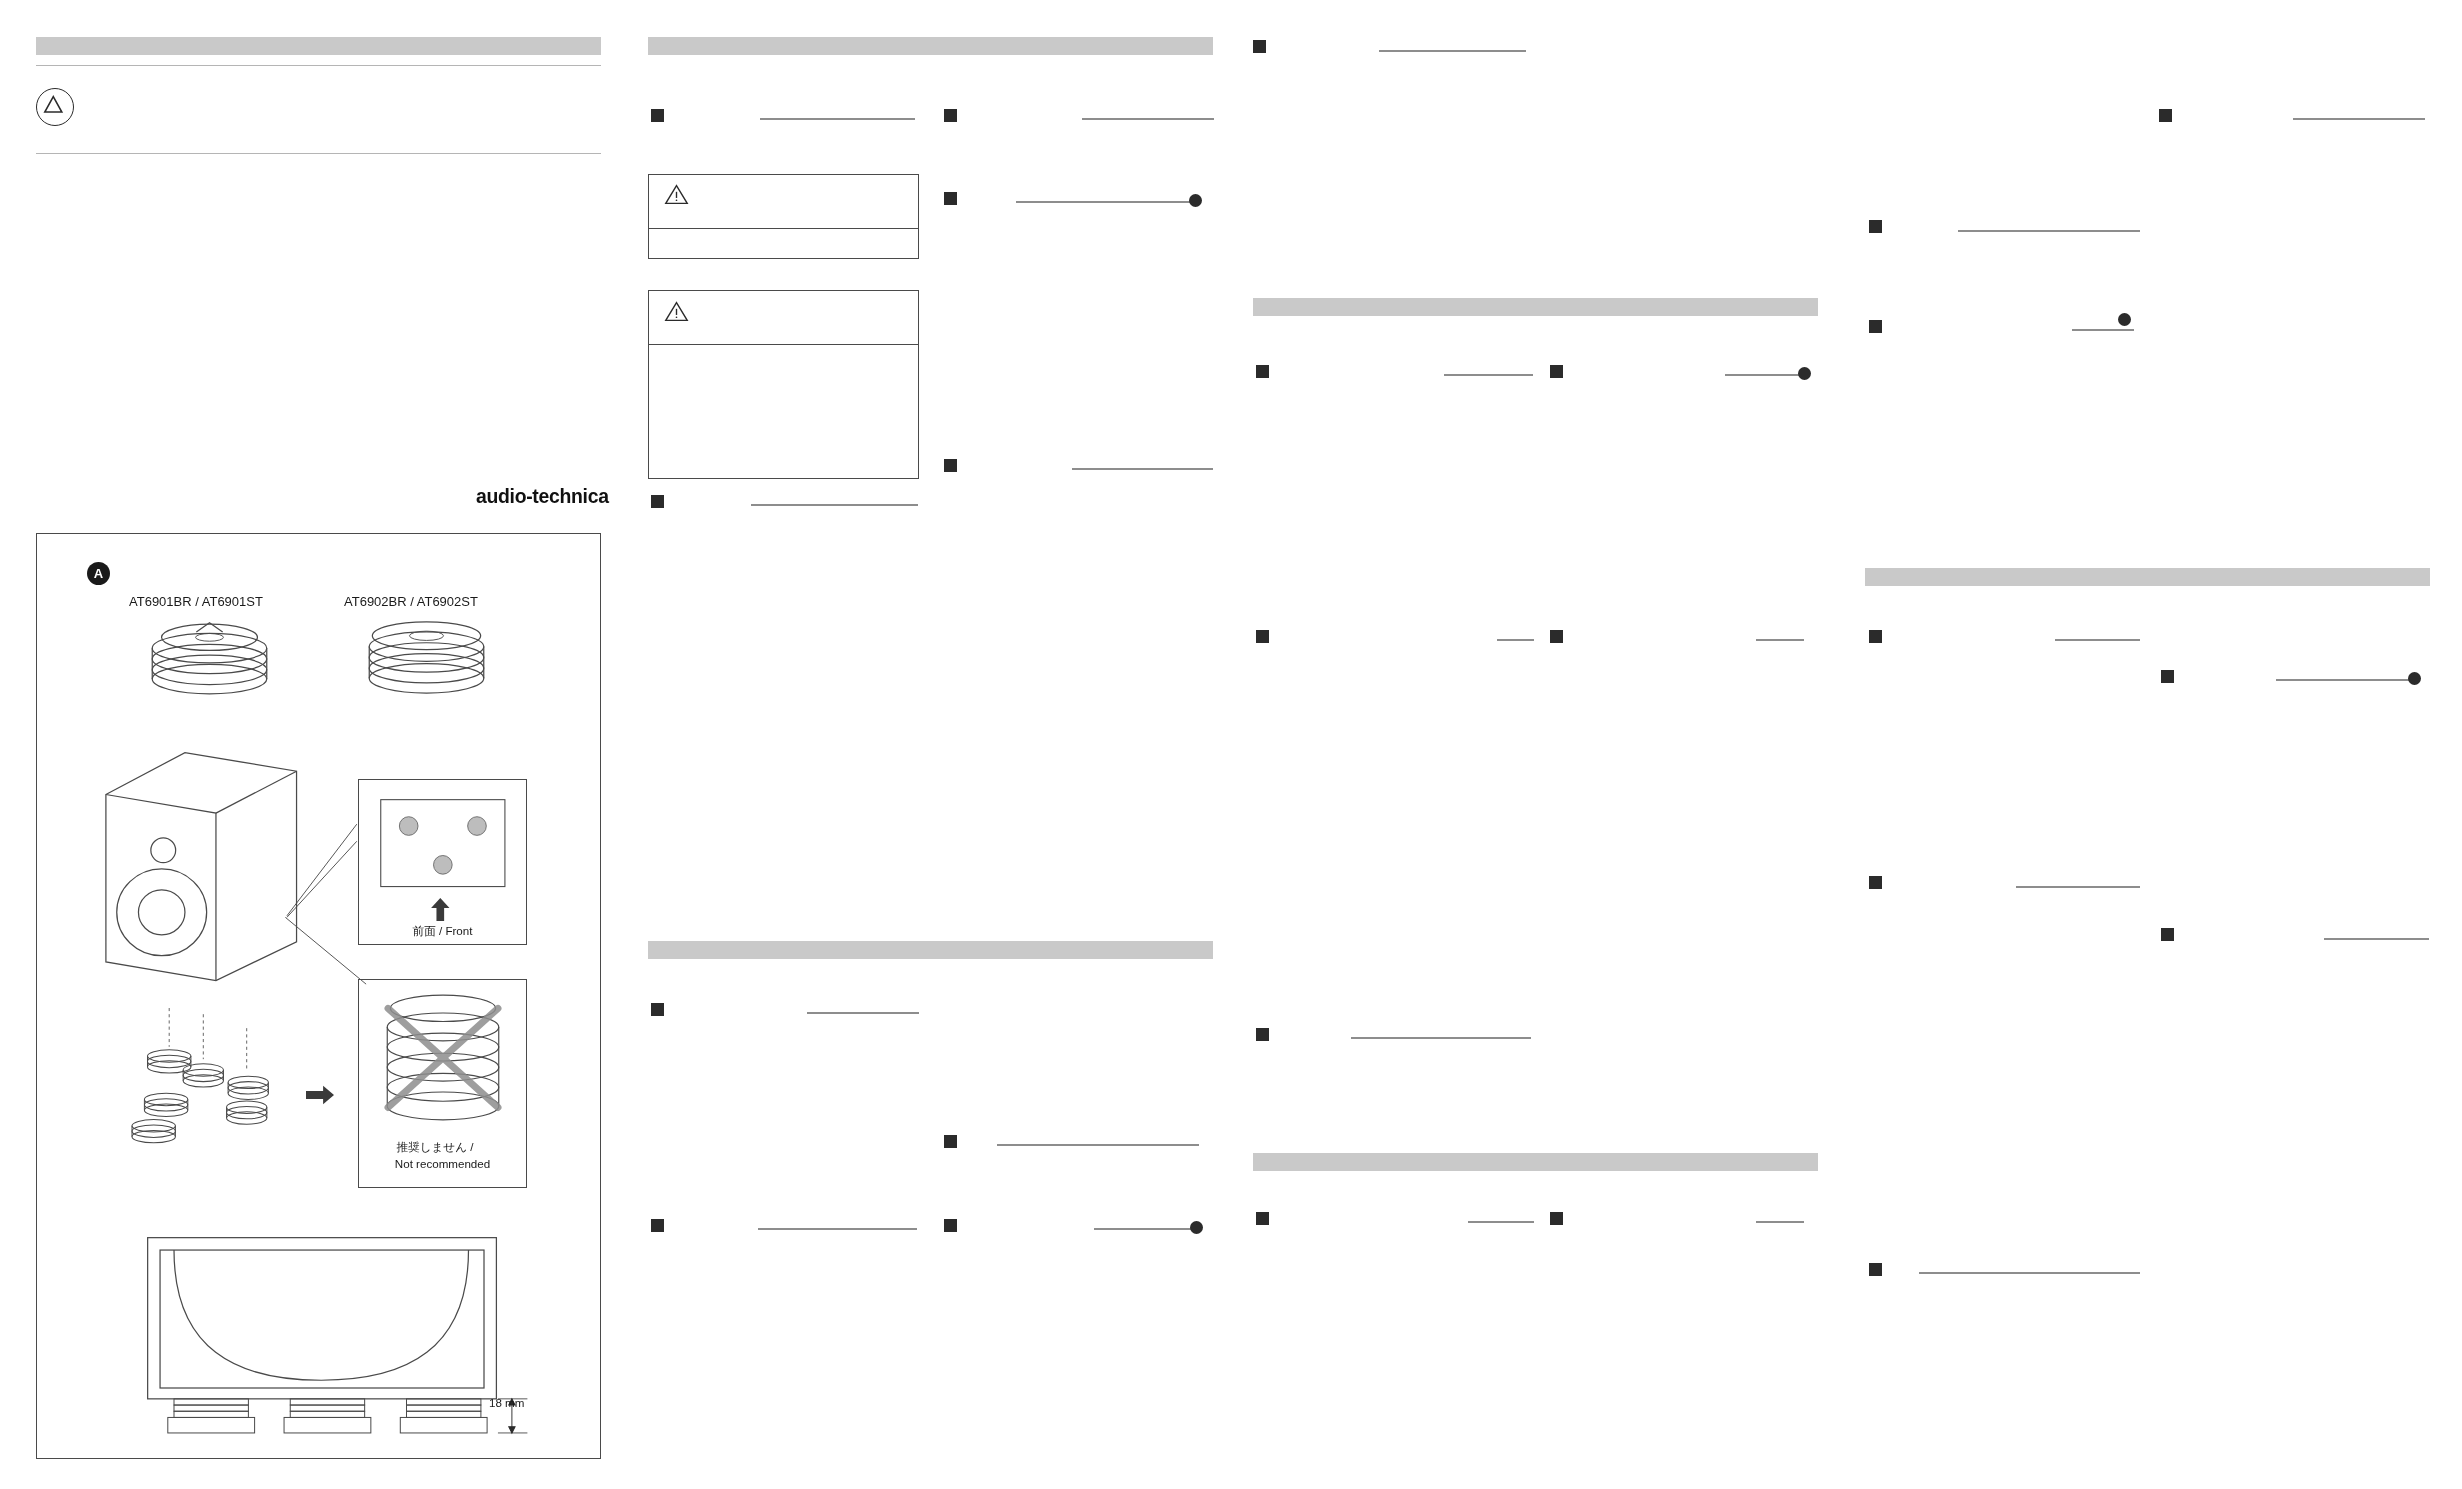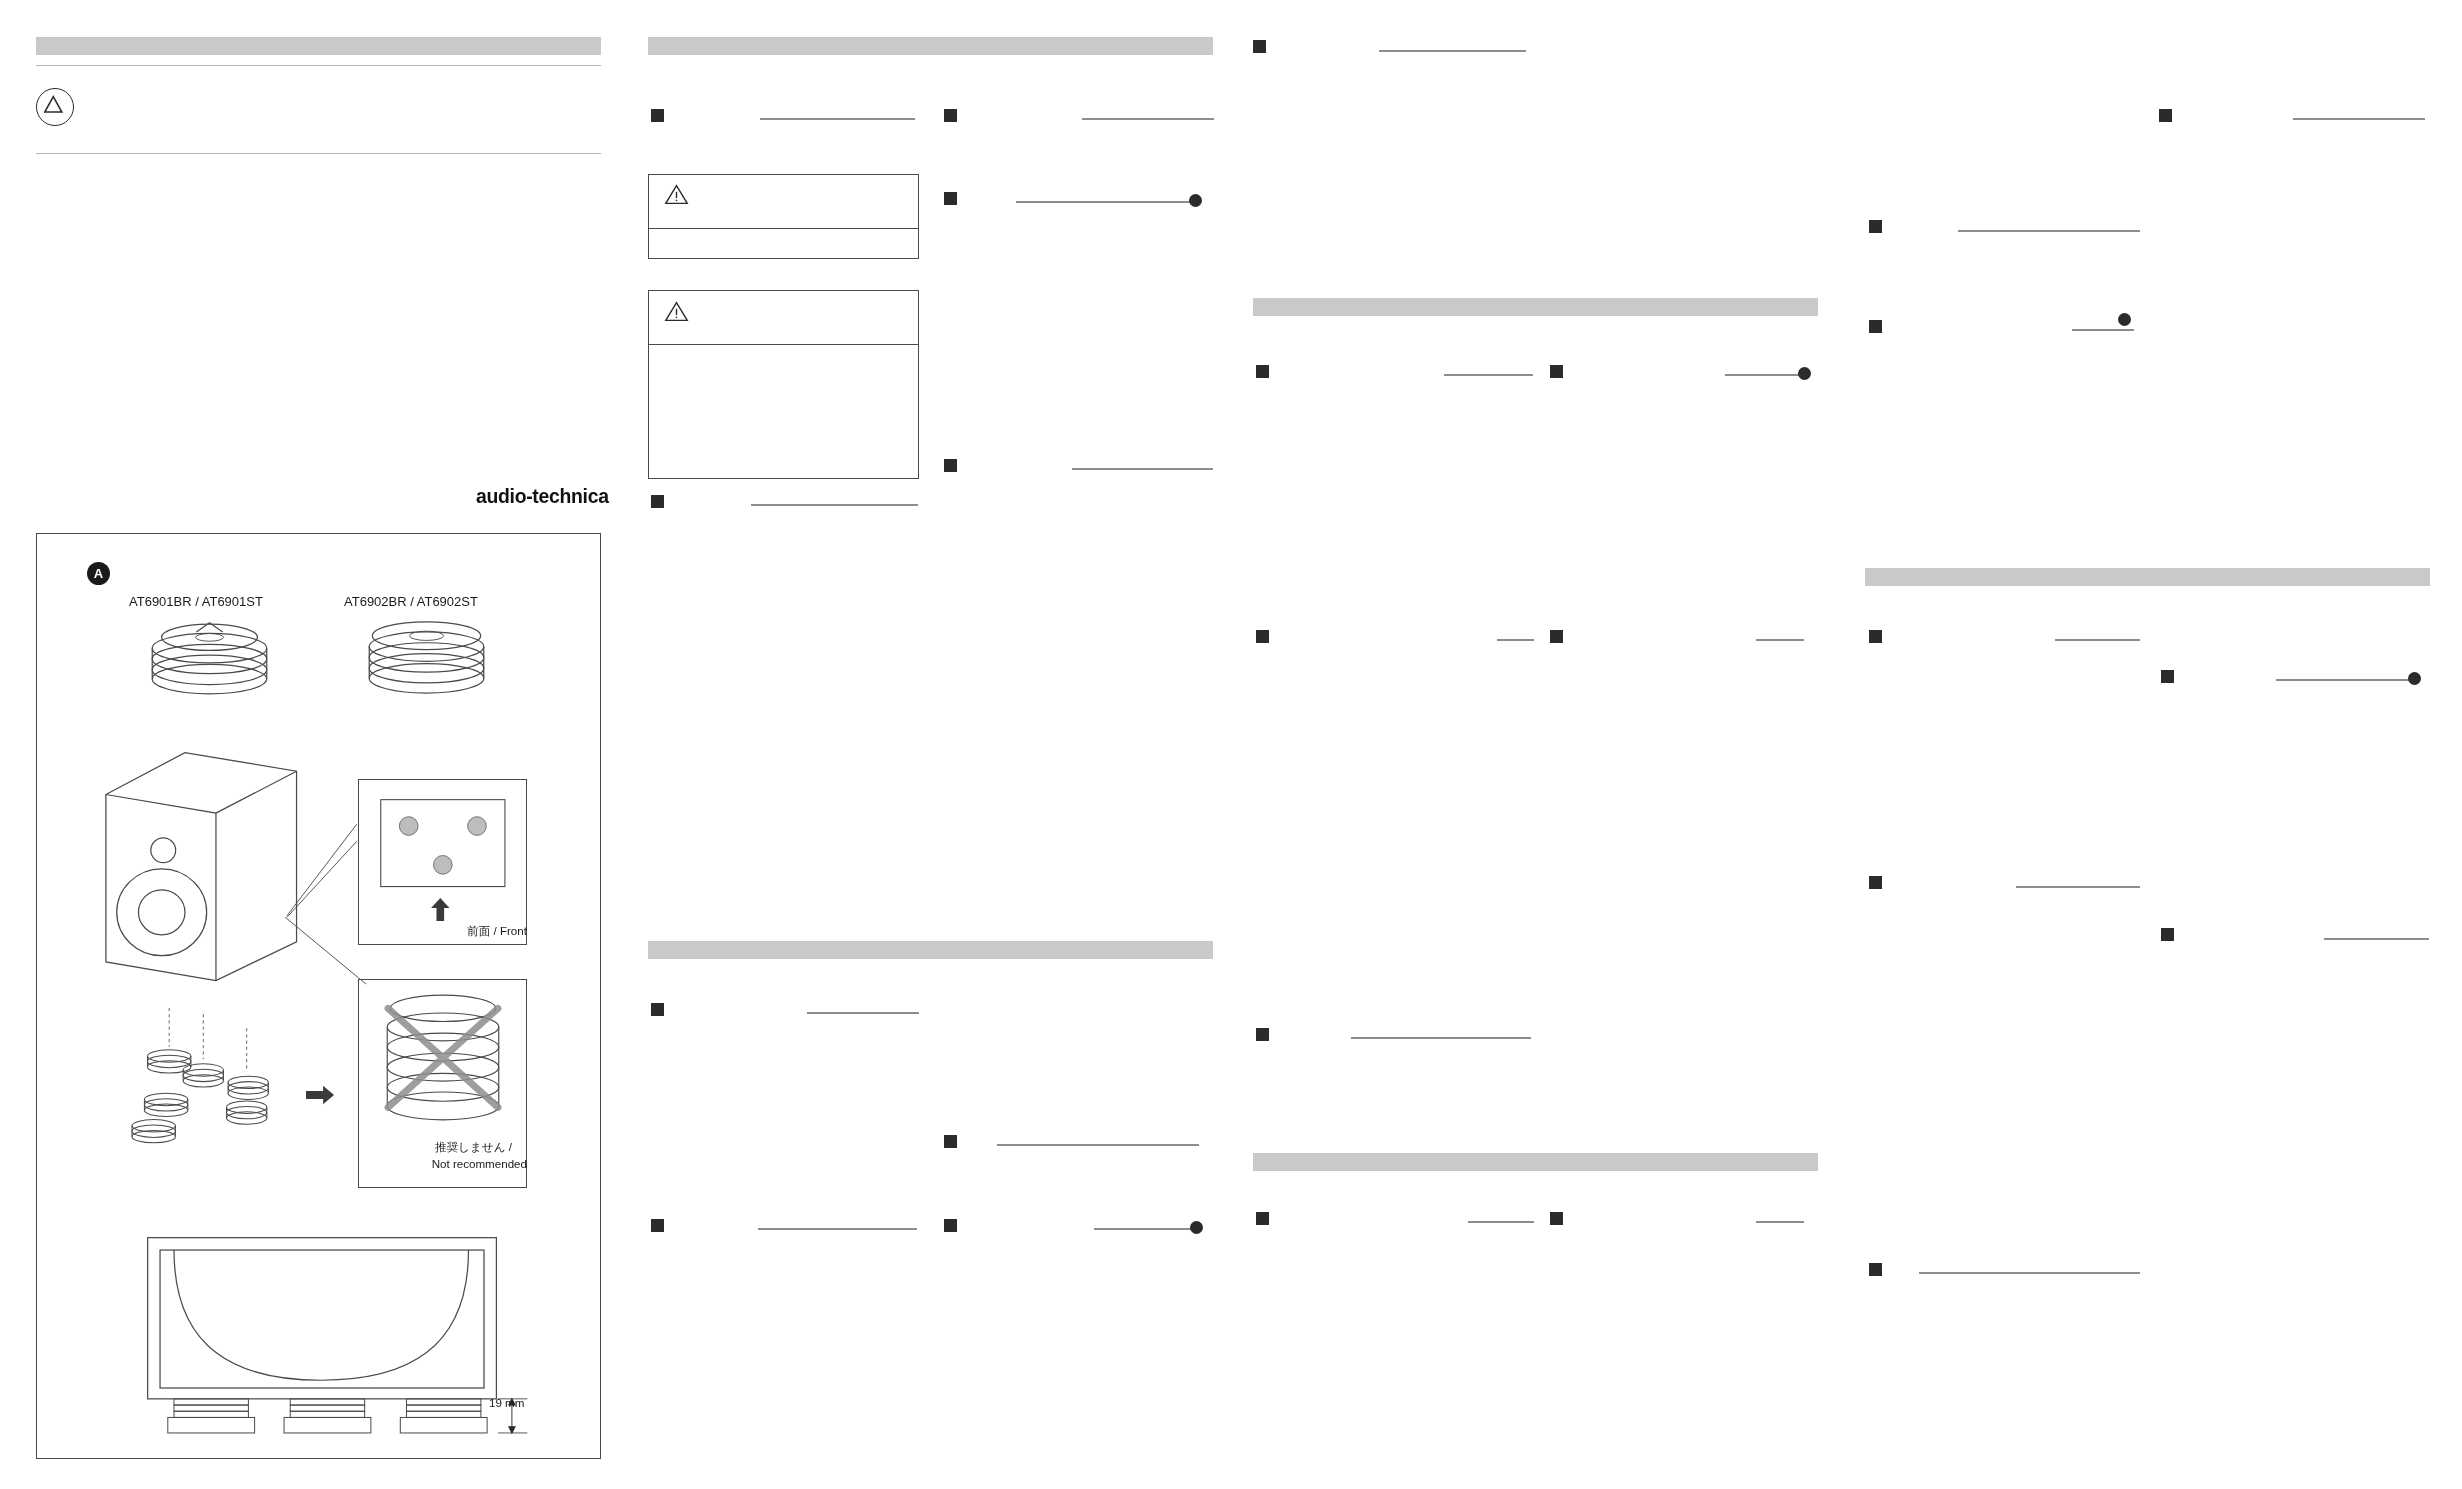--- a/index.html
+++ b/index.html
@@ -19,21 +19,21 @@
   .logo-mark{position:absolute;left:36px;top:88px;width:36px;height:36px;border:1.6px solid #2b2b2b;border-radius:50%;}
   .logo-mark:before{content:"";position:absolute;left:8.5px;top:7.8px;width:0;height:0;border-left:8.5px solid transparent;border-right:8.5px solid transparent;border-bottom:14.7px solid transparent;border-bottom-color:transparent;box-sizing:border-box;}
   .logo-tri{position:absolute;left:44px;top:95px;width:18.6px;height:18.6px;}
   .logo-tri svg{display:block;}
   .brand{position:absolute;font-weight:bold;font-size:19.4px;letter-spacing:-0.3px;color:#111;}
 
   
   .panel{position:absolute;border:0.8px solid #4a4a4a;box-sizing:border-box;background:#fff;}
   .badge{position:absolute;width:23px;height:23px;border-radius:50%;background:#1a1a1a;color:#fff;font-size:13px;font-weight:bold;display:flex;align-items:center;justify-content:center;}
   .cap{position:absolute;font-size:13px;color:#1a1a1a;white-space:nowrap;}
-  .cap-s{position:absolute;font-size:11.6px;color:#1a1a1a;white-space:nowrap;text-align:right;}
+  .cap-s{position:absolute;font-size:11.6px;color:#1a1a1a;white-space:nowrap;text-align:center;}
   .warnbox{position:absolute;border:0.8px solid #4a4a4a;box-sizing:border-box;}
   .warnbox .hdr{position:absolute;left:0;right:0;top:0;height:54px;border-bottom:0.8px solid #4a4a4a;box-sizing:border-box;}
   .tri-warn{position:absolute;width:23px;height:21px;}
   svg{overflow:visible;}
 </style>
 </head>
 <body>
 
 <div class="page">
 
@@ -227,21 +227,21 @@
       </g>
       <g stroke="#2b2b2b" stroke-width="1.4" fill="#2b2b2b">
         <path d="M476,214 L476,258" stroke-width="1.2"></path>
         <polygon points="476,214 472,222 480,222"></polygon>
         <polygon points="476,258 472,250 480,250"></polygon>
         <path d="M458,214 L496,214" stroke-width="1"></path>
         <path d="M458,258 L496,258" stroke-width="1"></path>
       </g>
     </svg>
   </div>
-  <div class="cap-s" style="left:489px;top:1396px;width:62px;text-align:left;">19 mm</div>
+  <div class="cap-s" style="left:489px;top:1396px;width:62px;text-align:left;">18 mm</div>
 
   <div class="bar" style="left:648px;top:37px;width:565px;height:18px;"></div>
 
   <div class="sq" style="left:651px;top:109px;"></div>
   <div class="lead" style="left:760px;top:118px;width:155px;"></div>
 
   <div class="warnbox" style="left:648px;top:174px;width:271px;height:85px;">
     <div class="hdr"></div>
   </div>
   <div class="tri-warn" style="left:665px;top:184px;">

